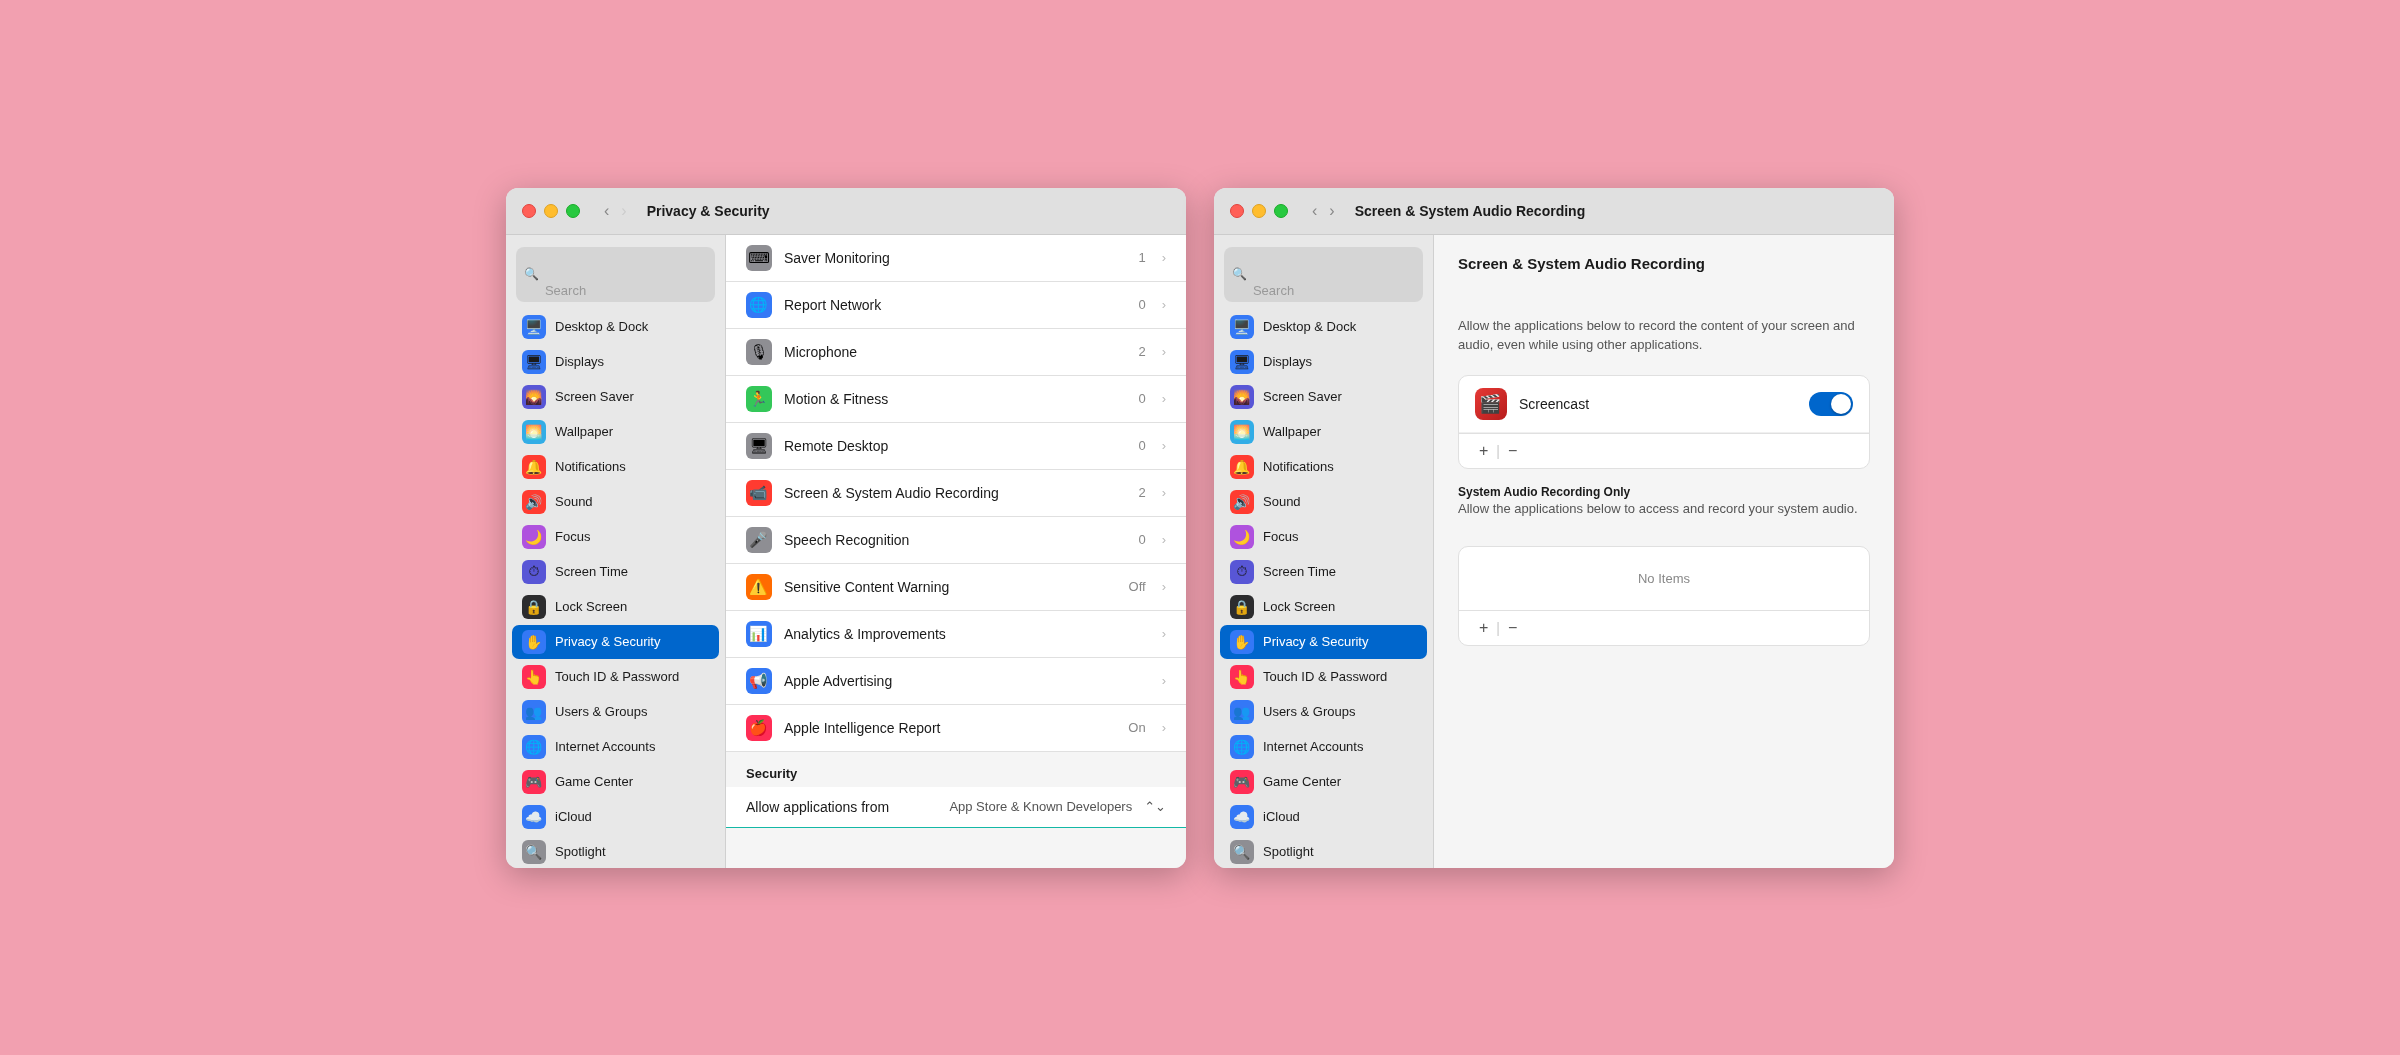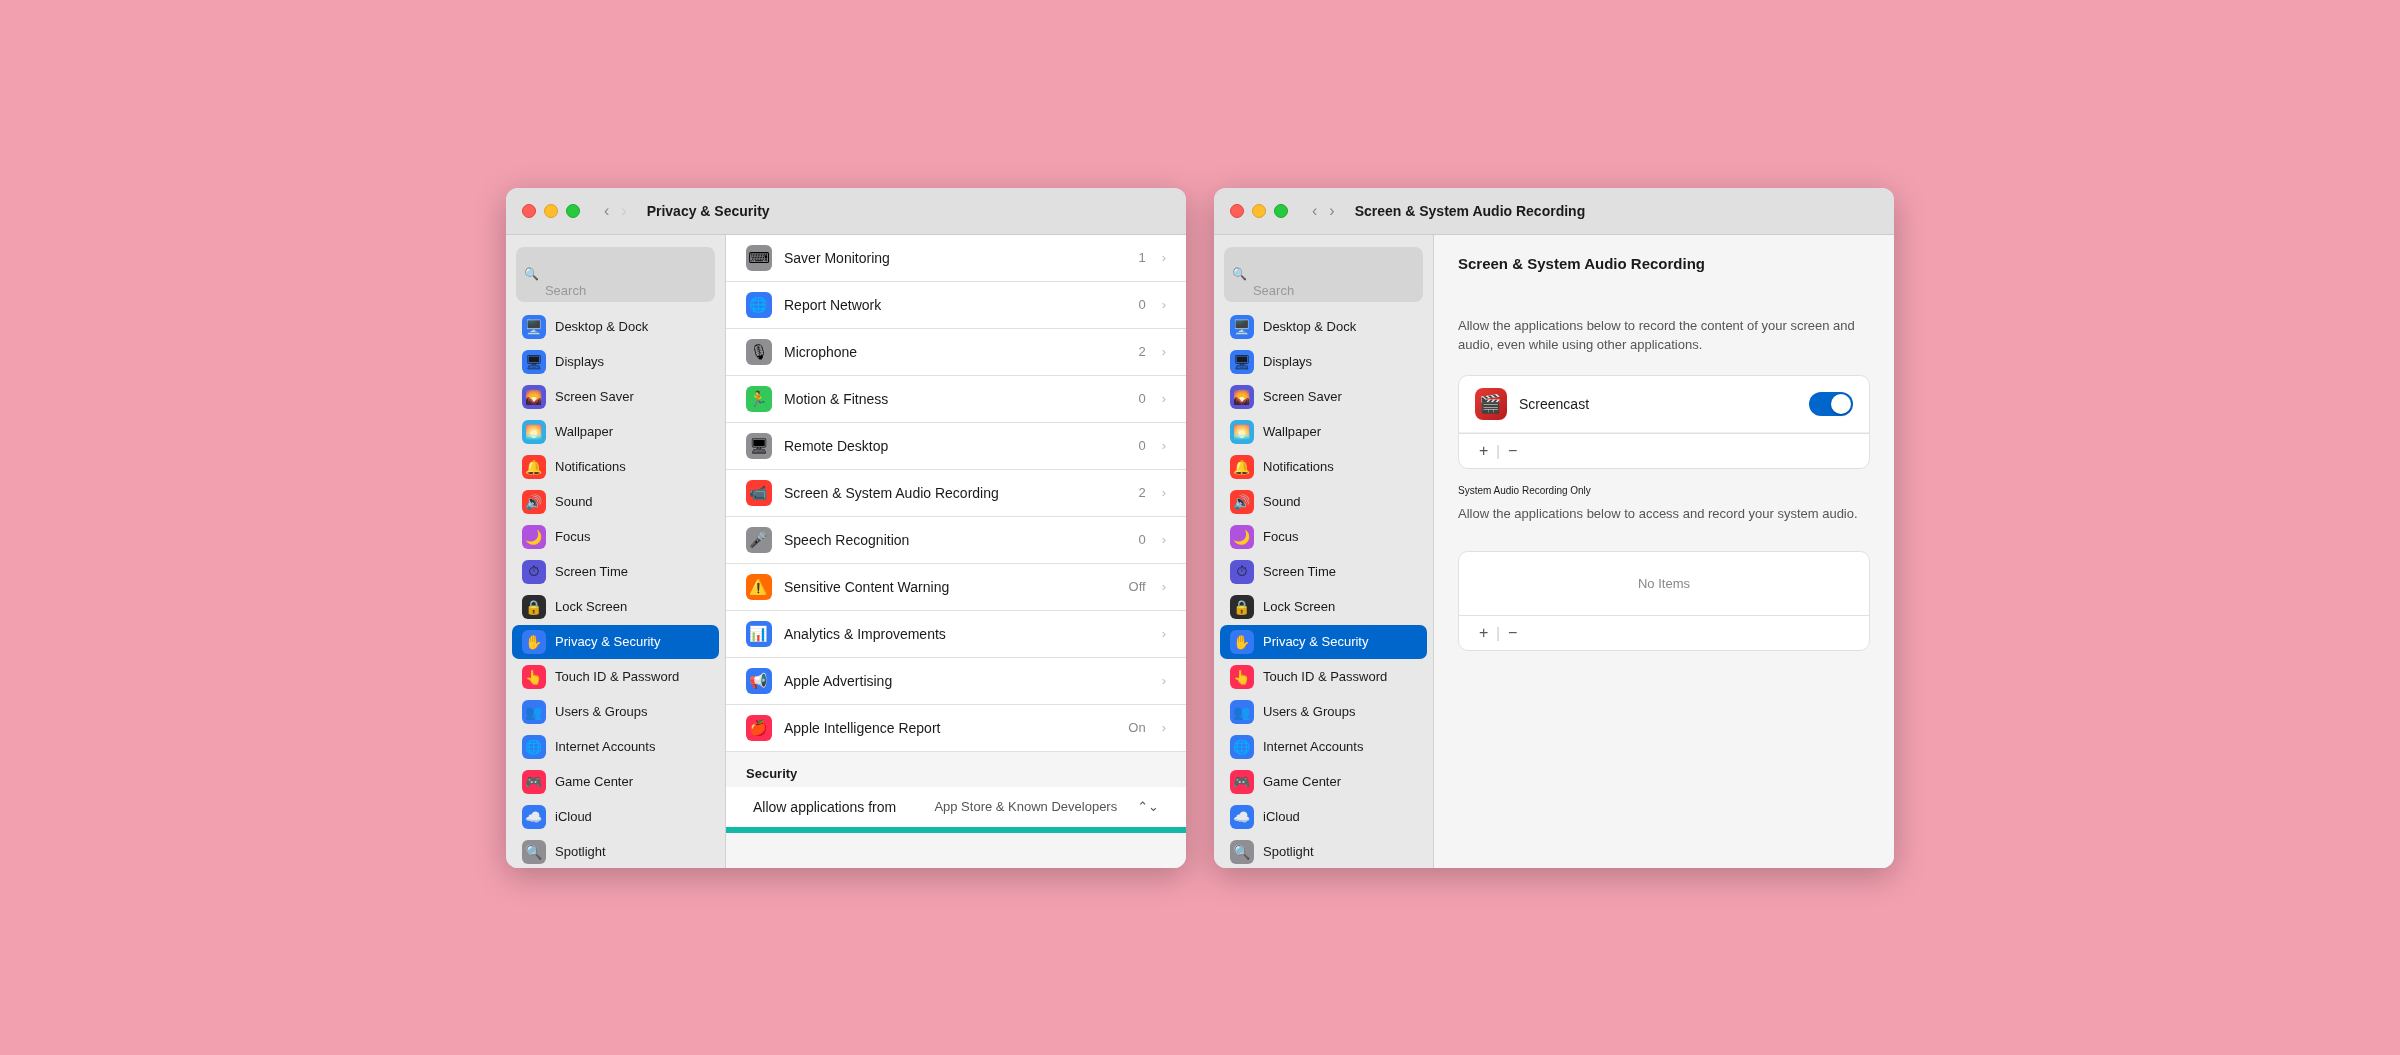--- a/index.html
+++ b/index.html
@@ -204,36 +204,36 @@
       padding: 14px 20px 6px;
       font-size: 13px;
       font-weight: 700;
       color: #1a1a1a;
       background: #f5f5f5;
     }
 
     .security-row {
       display: flex;
       align-items: center;
-      padding: 12px 27px;
+      padding: 12px 20px;
       background: white;
-      border-bottom: 6px solid #14b8a6;
+      border-bottom: 1px solid #14b8a6;
       gap: 12px;
     }
 
     .security-label {
       flex: 1;
       font-size: 14px;
       color: #1a1a1a;
     }
 
     .security-value {
       display: flex;
       align-items: center;
-      gap: 20px;
+      gap: 12px;
       font-size: 13px;
       color: #555;
     }
 
     
     .detail-panel {
       flex: 1;
       overflow-y: auto;
       background: #f5f5f5;
       padding: 20px 24px;
@@ -334,24 +334,24 @@
     .no-items-box {
       display: flex;
       align-items: center;
       justify-content: center;
       padding: 24px;
       font-size: 13px;
       color: #888;
     }
 
     .subsection-title {
-      font-size: 10px;
-      font-weight: 400;
-      color: #1a1a1a;
-      margin-bottom: 8px;
+      font-size: 12px;
+      font-weight: 700;
+      color: #1a1a1a;
+      margin-bottom: 0;
     }
 
     .subsection-desc {
       font-size: 13px;
       color: #555;
       line-height: 1.5;
       margin-bottom: 28px;
     }
 
     

